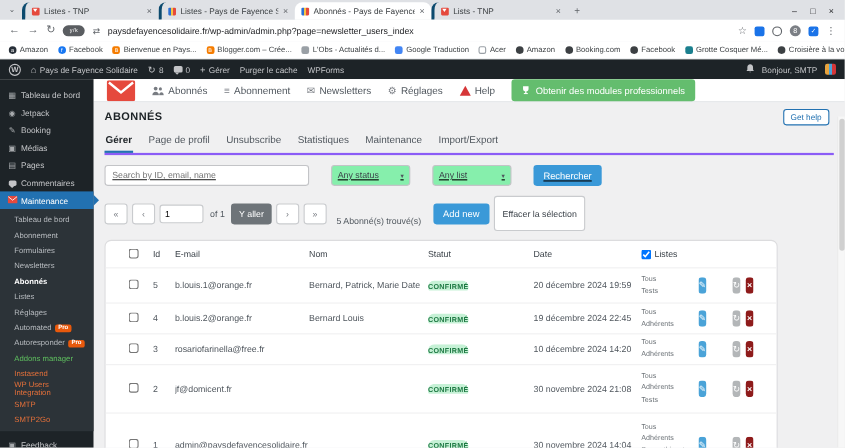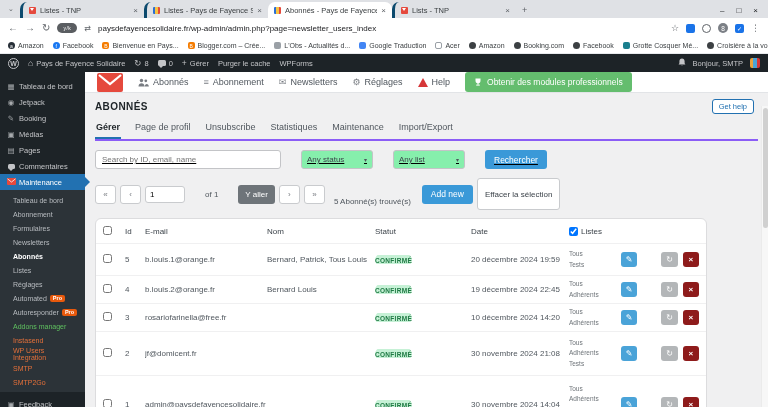--- a/index.html
+++ b/index.html
@@ -92,28 +92,28 @@
 
   .search-row { margin-top:9px; display:flex; gap:20px; align-items:flex-end;text-decoration:underline; }
   .search-input { width:186px; height:19px; font-size:8px; padding:0 6px; border:1px solid #c3c4c7; border-radius:3px; background:#fff; color:#50575e; font-family:"Liberation Sans",sans-serif; }
   .fake-select { width:72px; height:19px; border:1px solid #c3c4c7; border-radius:3px; background:#86efac; font-size:8px; color:#3c434a; display:flex; align-items:center; justify-content:space-between; padding:1px 5px; }
   .sel-caret { font-size:6px; color:#50575e; }
   .btn-blue { background:#3a99d8; color:#fff; border:none; border-radius:3px; height:19px; padding:0 9px; font-size:8.5px; font-family:"Liberation Sans",sans-serif; }
 
   .pager-row { margin-top:9px; display:flex; gap:4px; align-items:center; font-size:8px; color:#50575e; }
   .pg-btn { min-width:21px; height:19px; background:#fff; border:1px solid #c9cbce; border-radius:3px; display:flex; align-items:center; justify-content:center; color:#787c82; font-size:8px; }
   .pg-input { width:40px; height:17px; border:1px solid #c9cbce; border-radius:3px; font-size:8px; padding:0 4px; font-family:"Liberation Sans",sans-serif; }
-  .of-text { margin:0 16px; }
+  .of-text { margin:0 2px; }
   .go-btn { background:#6e7479; color:#fff; border:none; border-radius:3px; height:19px; padding:0 7px; font-size:8px; }
   .found-text { margin:14px 7px 0 5px; }
   .btn-outline { background:#fff; border:1px solid #c9cbce; color:#3c434a; border-radius:3px; height:32px; padding:0 7px; font-size:8px; }
 
   
   .table-card { margin-top:8px; width:612px; background:#fff; border:1px solid #dcdcde; border-radius:6px; font-size:8px; color:#50575e; overflow:hidden; }
-  .t-row { display:grid; grid-template-columns:22px 20px 122px 108px 96px 98px 52px 1fr; align-items:center; padding:0 7px; border-top:1px solid #f0f0f1; }
+  .t-row { display:grid; grid-template-columns:22px 20px 122px 108px 96px 98px 52px 1fr; align-items:center; padding:0 21px; border-top:1px solid #f0f0f1; }
   .t-head { border-top:none; height:24px; color:#3c434a; }
   .t-cell { overflow:hidden; white-space:nowrap; }
   .cb { width:9px; height:9px; margin:0; }
   .listes-head { display:flex; align-items:center; gap:3px; }
   .status-pill { background:#c6f1d6; color:#1f7a44; font-weight:bold; font-size:6.5px; letter-spacing:.3px; width:86px; text-align:center; padding:2.5px 0; border-radius:9px; }
   .lists-cell { font-size:6.5px; color:#6e7479; line-height:1.6; white-space:normal; }
   .actions { display:flex; align-items:center; }
   .act { width:22px; height:15px; border-radius:3px; border:none; color:#fff; font-size:8px; display:flex; align-items:center; justify-content:center; }
   .act-edit { background:#4aa3d8; }
   .act-refresh { background:#b3b6b8; margin-left:24px; }
@@ -415,21 +415,21 @@
             <input type="checkbox" class="cb" checked="" style="">
             <span>Listes</span>
           </span>
           <span class="t-cell"></span>
         </div>
 
         <div class="t-row r1">
           <span class="t-cell"><input type="checkbox" class="cb" style=""></span>
           <span class="t-cell">5</span>
           <span class="t-cell">b.louis.1@orange.fr</span>
-          <span class="t-cell">Bernard, Patrick, Tous Louis</span>
+          <span class="t-cell">Bernard, Patrick, Marie Date</span>
           <span class="t-cell"><span class="status-pill">CONFIRMÉ</span></span>
           <span class="t-cell">20 décembre 2024 19:59</span>
           <span class="t-cell lists-cell">
             <div>Tous</div>
             <div>Tests</div>
           </span>
           <span class="t-cell actions">
             <button class="act act-edit">✎</button>
             <button class="act act-refresh">↻</button>
             <button class="act act-del">×</button>

